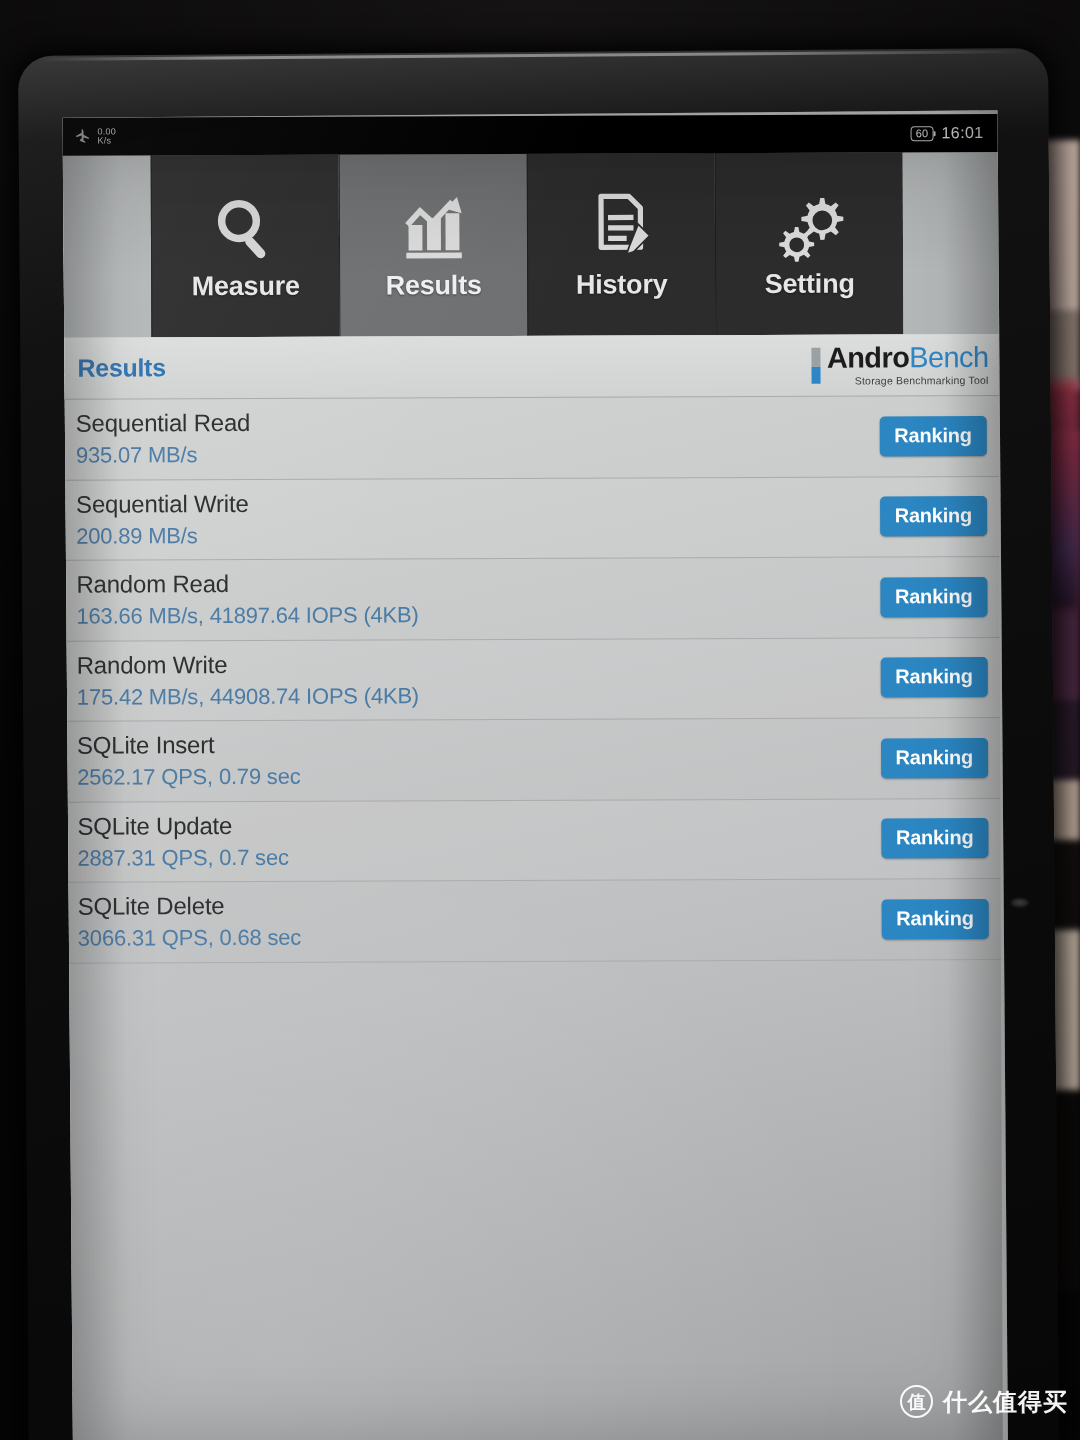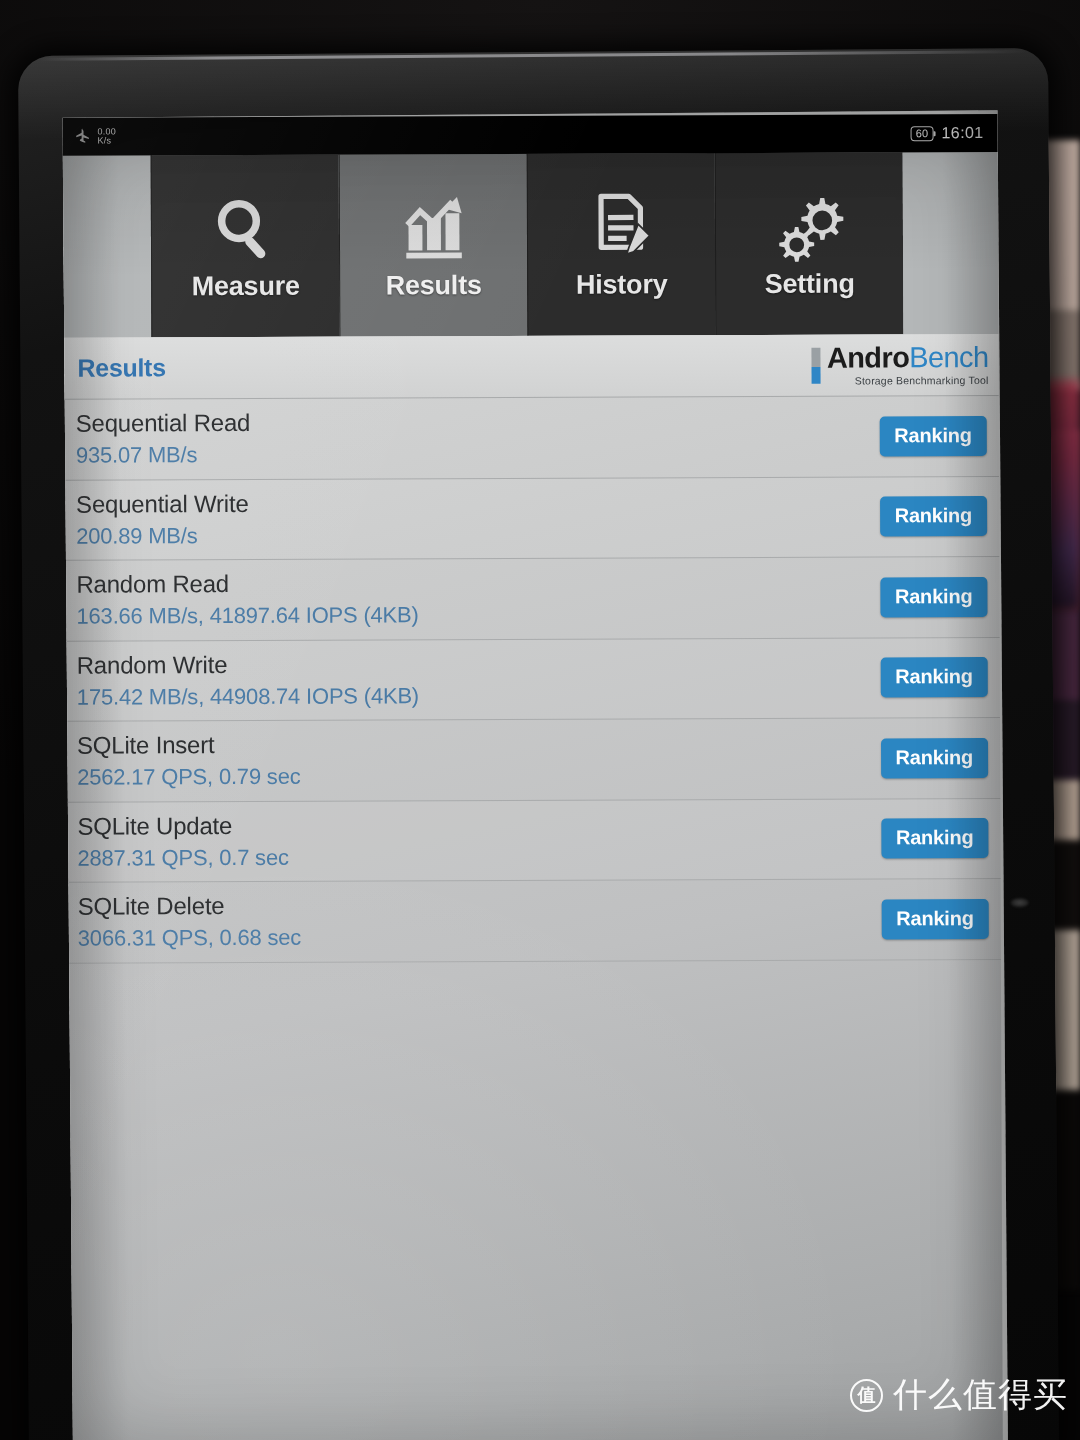--- a/index.html
+++ b/index.html
@@ -182,21 +182,21 @@
   .watermark {
     position:absolute; right:12px; bottom:22px; z-index:60;
     display:flex; align-items:center; gap:10px;
     color:#ffffff; opacity:.95;
   }
   .wm-badge {
     width:33px; height:33px; border-radius:50%;
     border:2px solid #fff; display:flex; align-items:center; justify-content:center;
     font-size:18px; font-weight:700; line-height:1;
   }
-  .wm-text { font-size:34px; font-weight:400; letter-spacing:1px; }
+  .wm-text { font-size:24px; font-weight:700; letter-spacing:1px; }
 </style>
 </head>
 <body>
 
 <div id="stage">
   <div class="backdrop"></div>
   <div class="bg-objects"></div>
   <div class="bg-objects2"></div>
 
   <div class="tablet">

